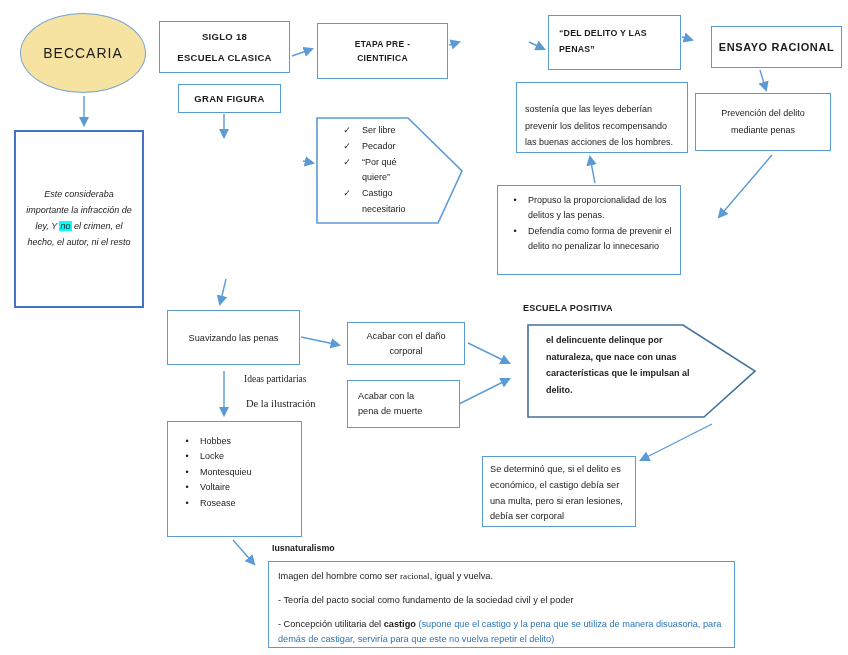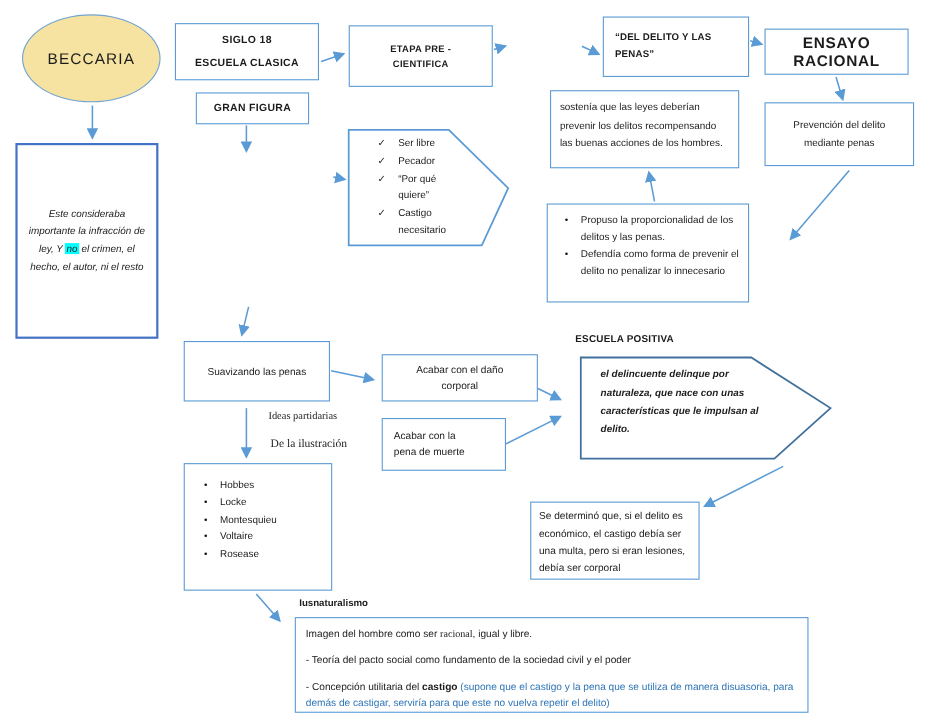--- a/index.html
+++ b/index.html
@@ -13,36 +13,36 @@
   .ellipse{border-radius:50%;display:flex;align-items:center;justify-content:center;}
   .center{display:flex;flex-direction:column;align-items:center;justify-content:center;text-align:center;}
   .caps{font-weight:600;letter-spacing:.3px;}
   .beccaria{background:#F6E3A2;border:1.6px solid #71A3D3;font-size:14px;letter-spacing:1px;}
   .obra{font-family:"Liberation Serif","DejaVu Serif",serif;font-size:8.5px;letter-spacing:.5px;}
   .considera{border-color:#4472C4;border-width:2px;text-align:center;padding:54px 7px 0 7px;line-height:16px;font-style:italic;}
   .hl{background:#00FFFF;padding:0 1px;}
   .siglo{justify-content:space-around;padding:4px 0;font-size:9.5px;}
   .etapa{font-size:8.5px;line-height:14px;}
   .deldelito{padding:9px 6px 0 10px;font-size:8.8px;line-height:16px;font-weight:600;letter-spacing:.2px;}
-  .ensayo{font-size:14px;letter-spacing:.6px;}
-  .paratext{padding:6px 8px;line-height:17px;}
+  .ensayo{font-size:11px;letter-spacing:.6px;margin-left:16px;}
+  .paratext{padding:18px 8px;line-height:17px;margin-left:16px;}
   .esteautor{padding:5px 6px;line-height:16.2px;text-align:center;font-size:9px;}
   .prevencion{line-height:17px;font-size:9px;}
   .ulist{list-style:none;margin:0;padding:6px 4px;}
   .ulist li{display:flex;line-height:15.4px;}
   .ulist .marker{width:26px;text-align:center;flex:0 0 26px;}
   .checks{padding:3px 0;}
   .checks li{line-height:15.8px;}
   .checks .marker{width:30px;flex:0 0 30px;font-size:9px;}
   .suavizando{font-size:9.2px;}
   .acabar1{line-height:15px;font-size:9.2px;}
   .acabar2{padding:8px 0 0 10px;line-height:15px;font-size:9.2px;}
   .serifsmall{position:absolute;font-family:"Liberation Serif","DejaVu Serif",serif;color:#222;}
   .eptitle{position:absolute;font-weight:700;font-size:9px;letter-spacing:.2px;}
-  .eptext{position:absolute;font-style:italic;font-weight:700;line-height:16.5px;font-size:9px;}
+  .eptext{position:absolute;font-weight:700;line-height:16.5px;font-size:9px;}
   .sedet{padding:5px 7px;line-height:15.8px;font-size:9.2px;}
   .iusnat{position:absolute;font-weight:700;font-size:8.8px;}
   .bottombox{padding:4px 9px;line-height:15px;font-size:9.2px;}
   .bottombox p{margin:3px 0 9px 0;}
   .serifword{font-family:"Liberation Serif","DejaVu Serif",serif;}
   .bluetext{color:#2E75B6;}
   .boldword{font-weight:700;}
 </style>
 </head>
 <body>
@@ -152,21 +152,21 @@
         <span class="marker">✓</span>
         <span style="width:58px;">Castigo necesitario</span>
       </li>
     </ul>
   </div>
 
   <div class="node center suavizando" style="left:167px;top:310px;width:133px;height:55px;">
     <span>Suavizando las penas</span>
   </div>
 
-  <div class="node center acabar1" style="left:347px;top:322px;width:142px;height:43px;">
+  <div class="node center acabar1" style="left:347px;top:322px;width:118px;height:43px;">
     <span style="width:95px;text-align:center;">Acabar con el daño corporal</span>
   </div>
 
   <div class="node acabar2" style="left:347px;top:380px;width:113px;height:48px;">
     <span style="display:inline-block;width:75px;">Acabar con la pena de muerte</span>
   </div>
 
   <span class="serifsmall" style="left:244px;top:374px;font-size:9.5px;">Ideas partidarias</span>
   <span class="serifsmall" style="left:246px;top:398px;font-size:10.5px;">De la ilustración</span>
 
@@ -198,18 +198,18 @@
   <span class="eptitle" style="left:523px;top:303px;">ESCUELA POSITIVA</span>
   <div class="eptext" style="left:546px;top:332px;width:152px;">el delincuente delinque por naturaleza, que nace con unas características que le impulsan al delito.</div>
 
   <div class="node sedet" style="left:450px;top:456px;width:154px;height:71px;margin-left:32px;">
     <span>Se determinó que, si el delito es económico, el castigo debía ser una multa, pero si eran lesiones, debía ser corporal</span>
   </div>
 
   <span class="iusnat" style="left:272px;top:543px;">Iusnaturalismo</span>
 
   <div class="node bottombox" style="left:268px;top:561px;width:467px;height:87px;">
-    <p><span>Imagen del hombre como ser </span><span class="serifword">racional</span><span>, igual y libre.</span></p>
+    <p><span>Imagen del hombre como ser </span><span class="serifword">racional</span><span>, igual y vuelva.</span></p>
     <p>- Teoría del pacto social como fundamento de la sociedad civil y el poder</p>
     <p style="margin-bottom:0;"><span>- Concepción utilitaria del </span><span class="boldword">castigo</span><span class="bluetext"> (supone que el castigo y la pena que se utiliza de manera disuasoria, para demás de castigar, serviría para que este no vuelva repetir el delito)</span></p>
   </div>
 
 </div>
 
 </body></html>

